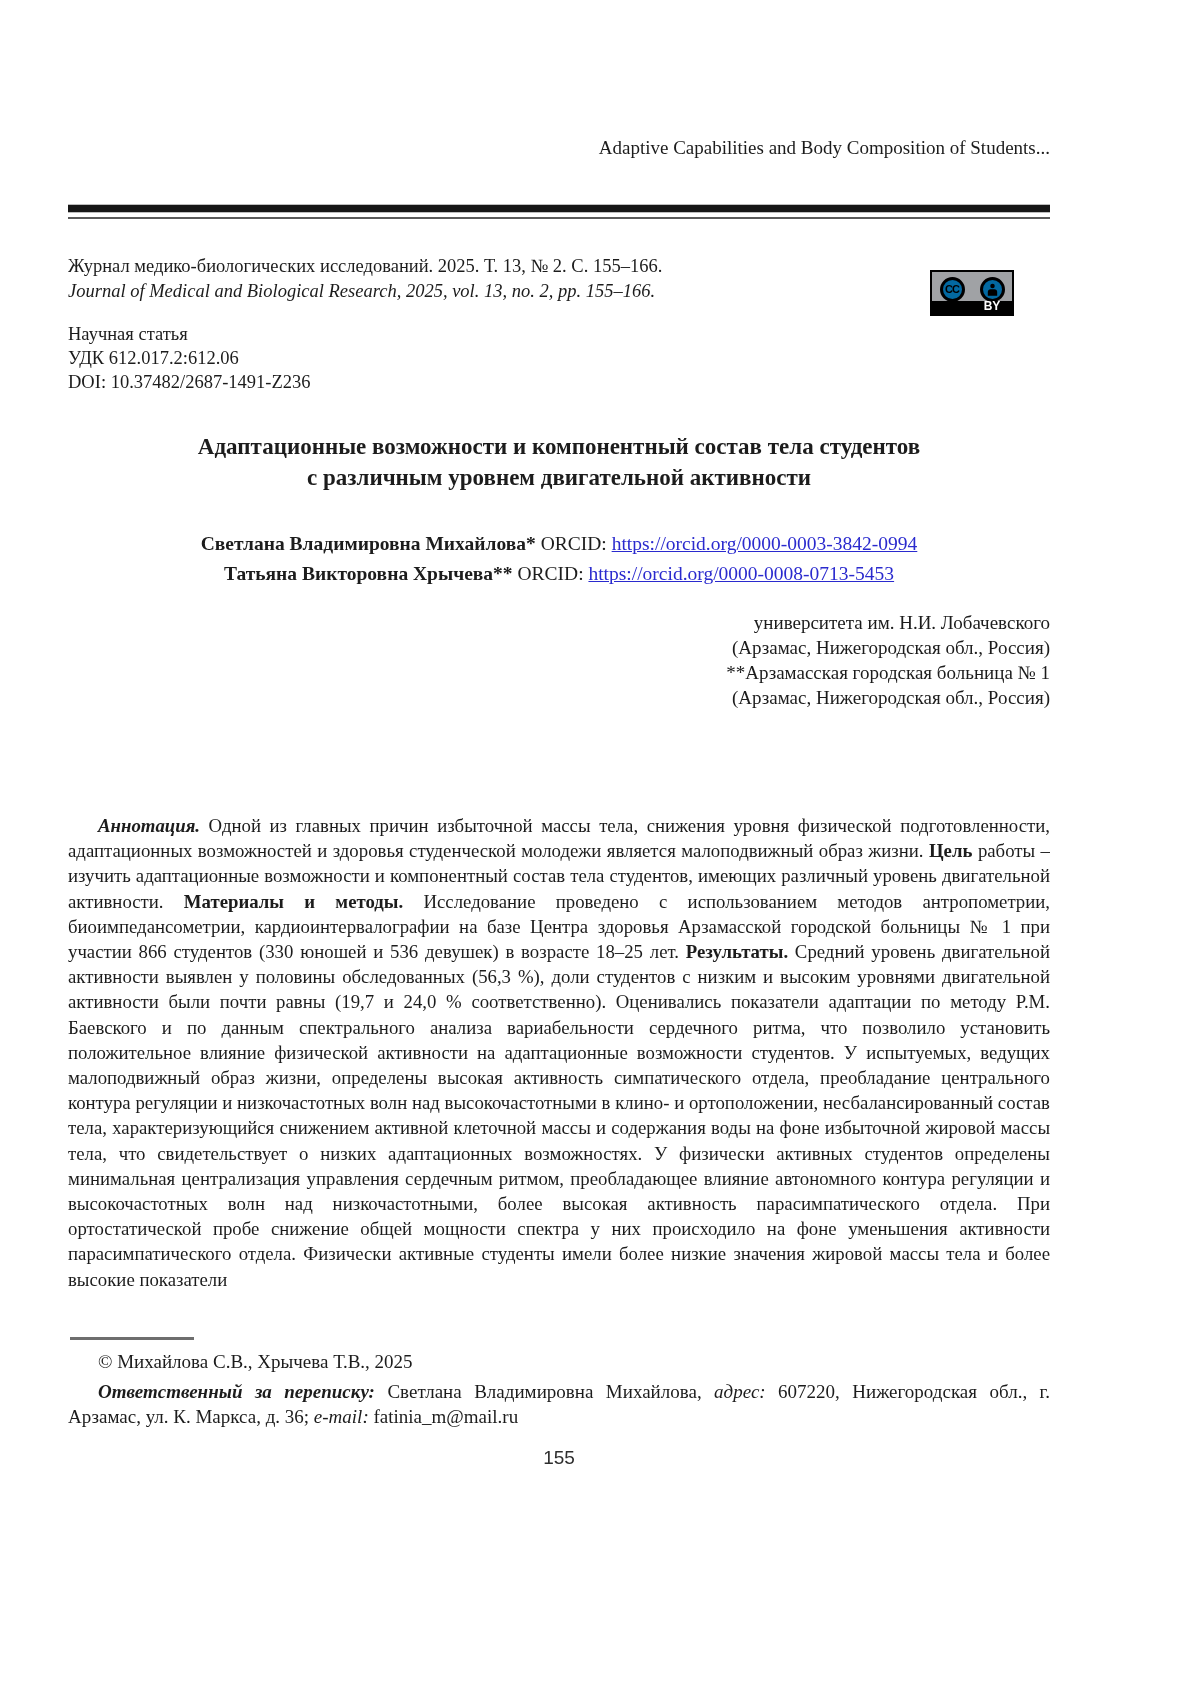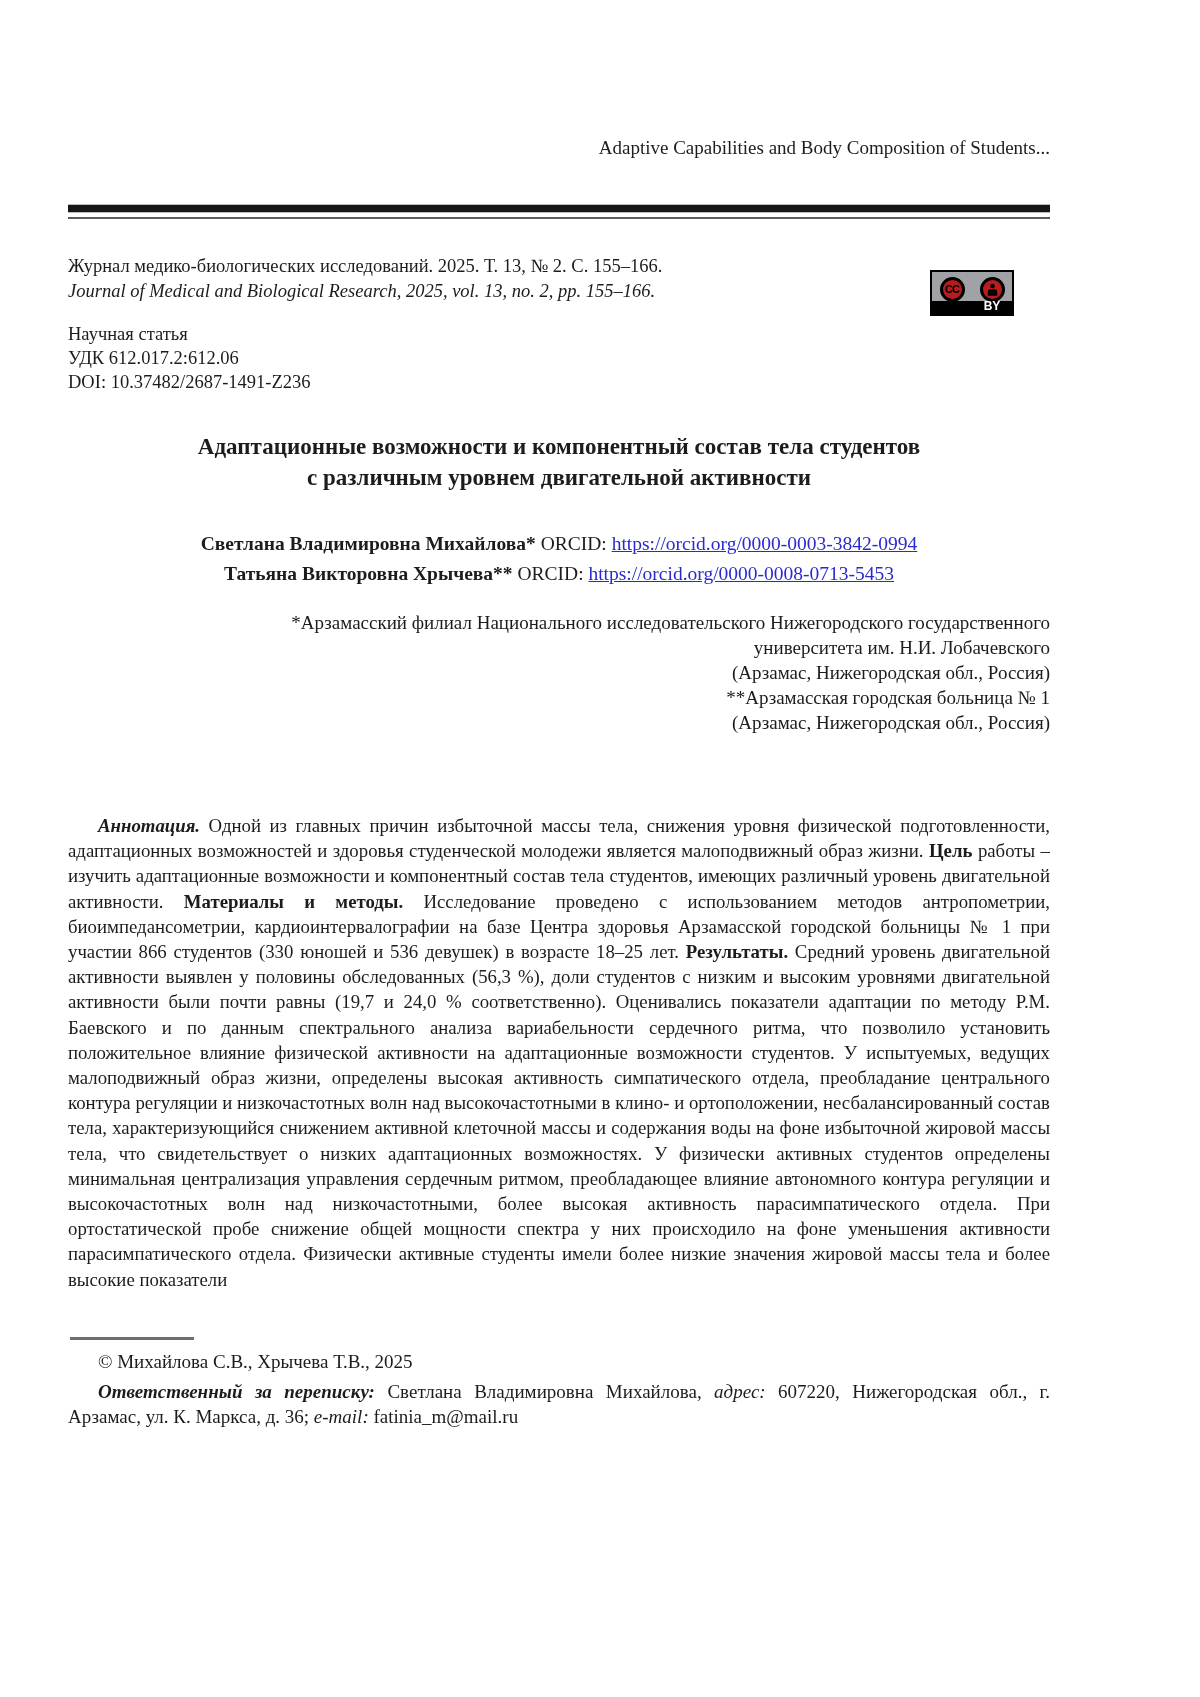--- a/index.html
+++ b/index.html
@@ -71,21 +71,21 @@
     width: 100%;
     height: 28px;
     display: flex;
     justify-content: space-around;
     align-items: center;
   }
   .cc-circle {
     width: 25px;
     height: 25px;
     border-radius: 50%;
-    background: #b91c1c;
+    background: #0369a1;
     border: 3px solid #000;
     box-sizing: border-box;
     display: flex;
     align-items: center;
     justify-content: center;
   }
   .cc-circle .cc-txt {
     font-family: "Liberation Sans", sans-serif;
     font-weight: bold;
     font-size: 11px;
@@ -254,30 +254,30 @@
     <div class="authors">
       <div class="author-line">
         <span class="author-name">Светлана Владимировна Михайлова*</span><span> ORCID: </span><a class="orcid-link" href="#">https://orcid.org/0000-0003-3842-0994</a>
       </div>
       <div class="author-line">
         <span class="author-name">Татьяна Викторовна Хрычева**</span><span> ORCID: </span><a class="orcid-link" href="#">https://orcid.org/0000-0008-0713-5453</a>
       </div>
     </div>
 
     <div class="affiliations">
-      <div>*Арзамасский филиал Национального исследовательского Нижегородского государственного</div>
       <div>университета им. Н.И. Лобачевского</div>
       <div>(Арзамас, Нижегородская обл., Россия)</div>
       <div>**Арзамасская городская больница № 1</div>
       <div>(Арзамас, Нижегородская обл., Россия)</div>
     </div>
 
     <p class="abstract"><span class="run-bold-italic">Аннотация. </span><span class="run-normal">Одной из главных причин избыточной массы тела, снижения уровня физической подготовленности, адаптационных возможностей и здоровья студенческой молодежи является малоподвижный образ жизни. </span><span class="run-bold">Цель</span><span class="run-normal"> работы – изучить адаптационные возможности и компонентный состав тела студентов, имеющих различный уровень двигательной активности. </span><span class="run-bold">Материалы и методы.</span><span class="run-normal"> Исследование проведено с использованием методов антропометрии, биоимпедансометрии, кардиоинтервалографии на базе Центра здоровья Арзамасской городской больницы № 1 при участии 866 студентов (330 юношей и 536 девушек) в возрасте 18–25 лет. </span><span class="run-bold">Результаты.</span><span class="run-normal"> Средний уровень двигательной активности выявлен у половины обследованных (56,3 %), доли студентов с низким и высоким уровнями двигательной активности были почти равны (19,7 и 24,0 % соответственно). Оценивались показатели адаптации по методу Р.М. Баевского и по данным спектрального анализа вариабельности сердечного ритма, что позволило установить положительное влияние физической активности на адаптационные возможности студентов. У испытуемых, ведущих малоподвижный образ жизни, определены высокая активность симпатического отдела, преобладание центрального контура регуляции и низкочастотных волн над высокочастотными в клино- и ортоположении, несбалансированный состав тела, характеризующийся снижением активной клеточной массы и содержания воды на фоне избыточной жировой массы тела, что свидетельствует о низких адаптационных возможностях. У физически активных студентов определены минимальная централизация управления сердечным ритмом, преобладающее влияние автономного контура регуляции и высокочастотных волн над низкочастотными, более высокая активность парасимпатического отдела. При ортостатической пробе снижение общей мощности спектра у них происходило на фоне уменьшения активности парасимпатического отдела. Физически активные студенты имели более низкие значения жировой массы тела и более высокие показатели</span></p>
 
     <div class="footnote-rule"></div>
 
     <p class="copyright-line">© Михайлова С.В., Хрычева Т.В., 2025</p>
 
     <p class="correspondence"><span class="run-bold-italic">Ответственный за переписку:</span><span class="run-normal"> Светлана Владимировна Михайлова, </span><span class="run-italic">адрес:</span><span class="run-normal"> 607220, Нижегородская обл., г. Арзамас, ул. К. Маркса, д. 36; </span><span class="run-italic">e-mail:</span><span class="run-normal"> fatinia_m@mail.ru</span></p>
 
+    <div class="page-number">155</div>
 
   </div>
 </div>
 
 </body></html>

